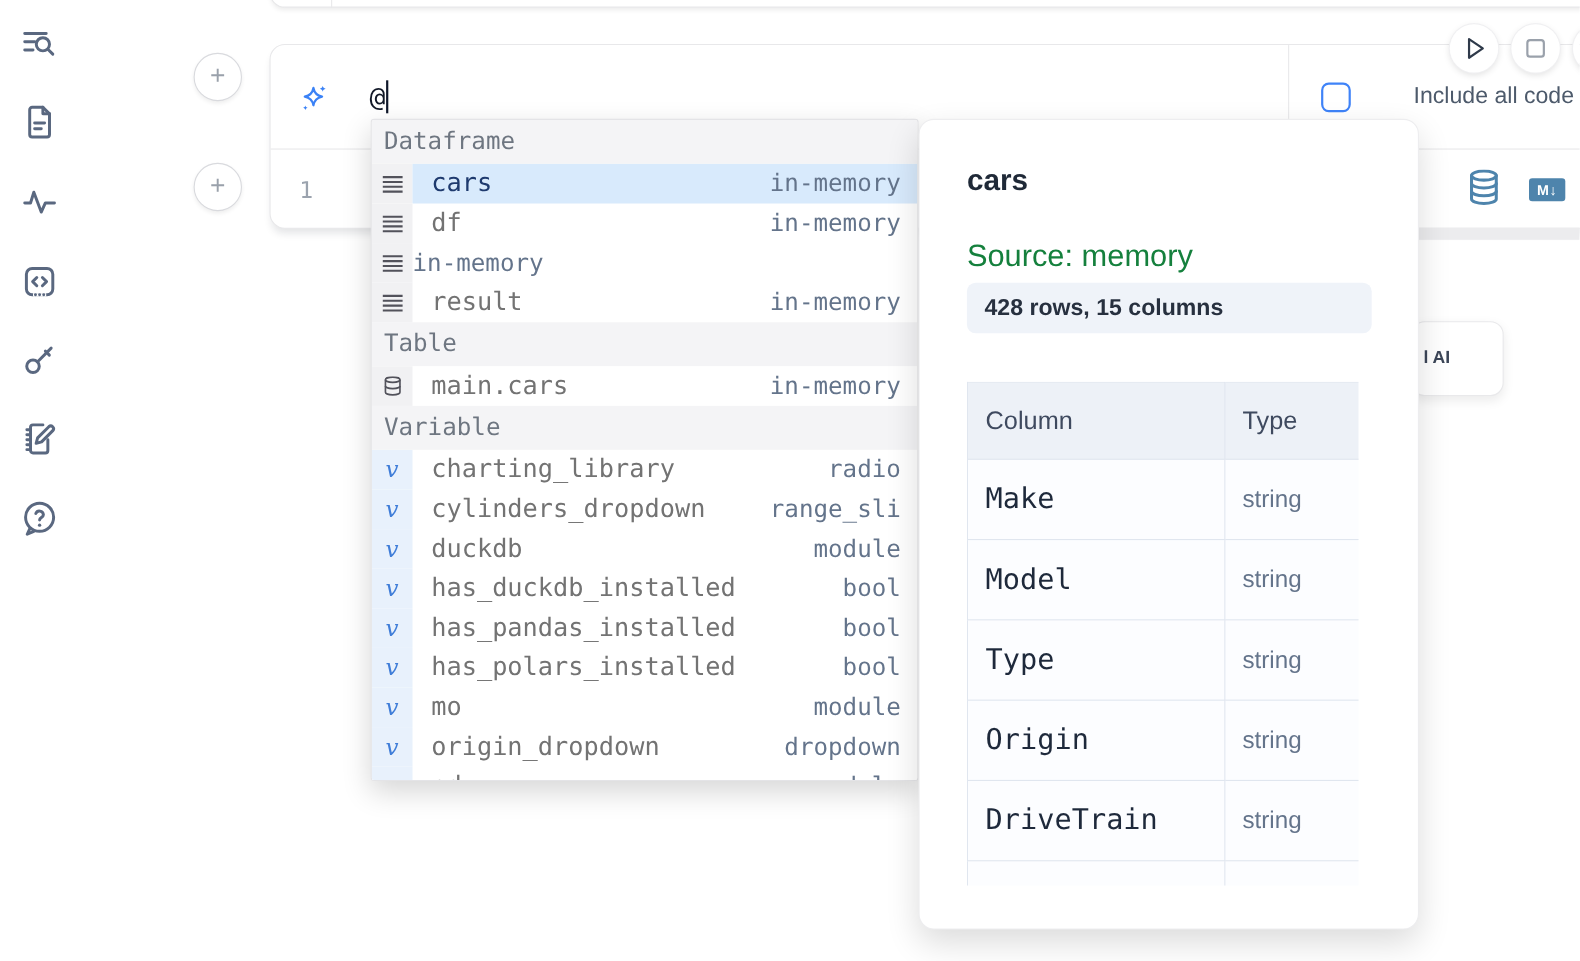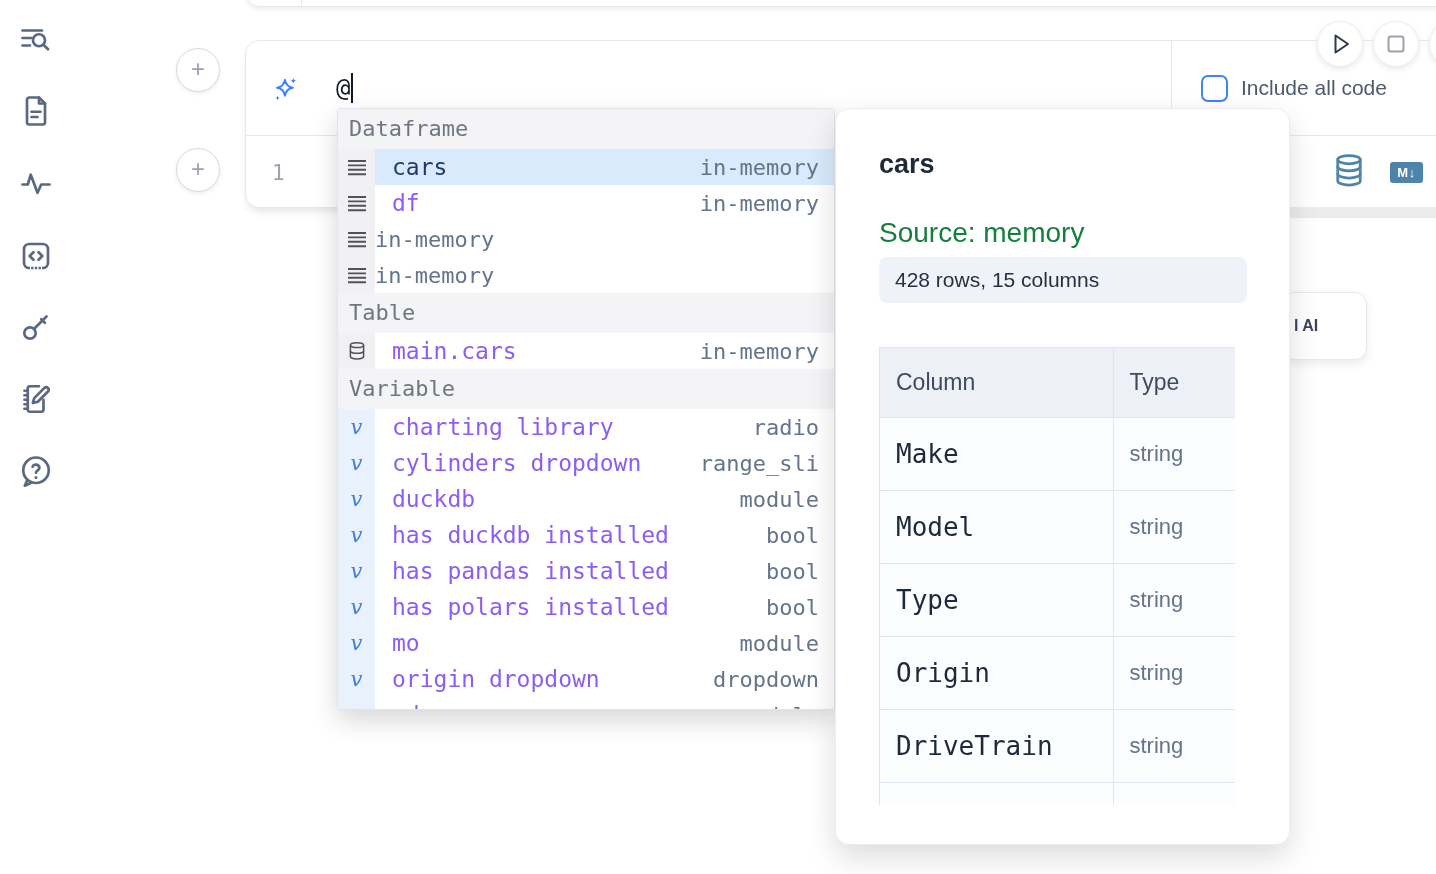--- a/index.html
+++ b/index.html
@@ -29,21 +29,21 @@
   
   .cell-card { position:absolute; left:245px; top:40px; width:1215px; height:168px;
     background:#fff; border:1px solid #e8e8ea; border-radius:14px;
     box-shadow:0 6px 8px -3px rgba(16,24,40,.12); }
   .ai-row { position:absolute; left:0; top:0; width:100%; height:94px; }
   .sparkle { position:absolute; left:26px; top:35px; width:27px; height:27px; }
   .prompt { position:absolute; left:90px; top:0; height:94px; display:flex; align-items:center;
     font-size:24px; color:#111827; cursor:text; }
   .caret { display:inline-block; width:2px; height:30px; background:#0f172a; margin-left:1px; }
   .ai-divider { position:absolute; left:925px; top:0; width:1px; height:94px; background:#e8e8ea; }
-  .include-zone { position:absolute; left:955px; top:0; height:94px; display:flex; align-items:center; }
+  .include-zone { position:absolute; left:955px; top:0; height:94px; display:flex; align-items:center;gap:44px; }
   .checkbox { width:27px; height:27px; border:2px solid #3f83f8; border-radius:7px;
     background:#fff; cursor:pointer; }
   .include-label { margin-left:13px; font-size:21px; color:#4d5a6b; }
   .row-divider { position:absolute; left:0; top:94px; width:100%; height:1px; background:#e8e8ea; }
   .code-row { position:absolute; left:0; top:95px; width:100%; height:73px; }
   .line-no { position:absolute; left:26px; top:0; height:73px; display:flex; align-items:center;
     font-size:21px; color:#9ba3ae; }
   .cell-act-db { position:absolute; left:1088px; top:18px; width:30px; height:34px; cursor:pointer; }
   .cell-act-db svg { stroke:#4e84ac; fill:none; stroke-width:2.2; stroke-linecap:round; }
   .md-badge { position:absolute; left:1144px; top:26px; width:33px; height:21px; background:#4e84ac;
@@ -71,33 +71,33 @@
     overflow:hidden; z-index:3; }
   .ac-header { height:40px; line-height:40px; background:#f4f4f6; color:#6e7681;
     font-family:"DejaVu Sans Mono","Liberation Mono",monospace; font-size:22px; padding-left:11px; }
   .ac-row { height:36px; display:flex; align-items:stretch; background:#fff; cursor:pointer; }
   .ac-gutter { width:37px; flex:none; display:flex; align-items:center; justify-content:center;
     background:#f1f1f3; }
   .ac-gutter.variable { background:#e8f1fc; }
   .ac-main { flex:1; display:flex; align-items:center; min-width:0; }
   .ac-row.selected .ac-main { background:#d8eafc; }
   .ac-name { flex:1; padding-left:17px; font-family:"DejaVu Sans Mono","Liberation Mono",monospace;
-    font-size:23px; color:#8b5cf6; white-space:nowrap; overflow:hidden; }
+    font-size:23px; color:#737373; white-space:nowrap; overflow:hidden; }
   .ac-row.selected .ac-name { color:#1e3a6e; }
   .ac-type { padding-right:15px; font-family:"DejaVu Sans Mono","Liberation Mono",monospace;
     font-size:22px; color:#64748b; white-space:nowrap;text-align:center; }
   .vglyph { font-family:"DejaVu Serif", serif; font-style:italic; font-size:21px; color:#3f7dd8; }
 
   
   .preview { position:absolute; left:835px; top:108px; width:455px; height:737px; background:#fff;
     border:1px solid #ededef; border-radius:14px; box-shadow:0 12px 30px rgba(0,0,0,.14); z-index:4; }
   .pv-title { position:absolute; left:43px; top:40px; font-size:27px; font-weight:bold; color:#1f2937; }
   .pv-source { position:absolute; left:43px; top:108px; font-size:28px; color:#15803d; }
   .pv-stats { position:absolute; left:43px; top:148px; width:368px; height:46px; background:#eff3f9;
-    border-radius:8px; line-height:46px; padding-left:16px; font-size:21px; color:#27303f; }
+    border-radius:8px; line-height:46px; padding-left:16px; font-size:21px; color:#27303f;font-weight:bold; }
   .pv-table-wrap { position:absolute; left:43px; top:238px; width:356px; height:458px; overflow:hidden; }
   table.pv { border-collapse:collapse; width:368px; }
   table.pv th, table.pv td { border:1px solid #e0e6ef; text-align:left; padding-left:16px; }
   table.pv th { height:70px; background:#edf1f7; font-weight:normal; font-size:23px; color:#3f4a5f; }
   table.pv td { height:73px; background:#fcfdff; }
   td.pv-col { font-family:"DejaVu Sans Mono","Liberation Mono",monospace; font-size:26px; color:#1e293b;
     width:234px; }
   td.pv-type { font-size:22px; color:#64748b; width:134px; }
 </style>
 </head>
@@ -259,20 +259,21 @@
         </div>
         <div class="ac-row">
           <div class="ac-gutter dataframe">
             <svg width="20" height="17" viewBox="0 0 20 17">
               <g stroke="#52525b" stroke-width="1.9">
                 <path d="M1 2h18M1 6.4h18M1 10.8h18M1 15.2h18"></path>
               </g>
             </svg>
           </div>
           <div class="ac-main">
+            <div class="ac-name">result</div>
             <div class="ac-type">in-memory</div>
           </div>
         </div>
         <div class="ac-header">Table</div>
         <div class="ac-row">
           <div class="ac-gutter table">
             <svg width="16" height="18" viewBox="0 0 16 18" fill="none" stroke="#52525b" stroke-width="1.5">
               <ellipse cx="8" cy="3.2" rx="6.6" ry="2.4"></ellipse>
               <path d="M1.4 3.2v11.4c0 1.3 3 2.4 6.6 2.4s6.6-1.1 6.6-2.4V3.2"></path>
               <path d="M1.4 8.9c0 1.3 3 2.4 6.6 2.4s6.6-1.1 6.6-2.4"></path>

